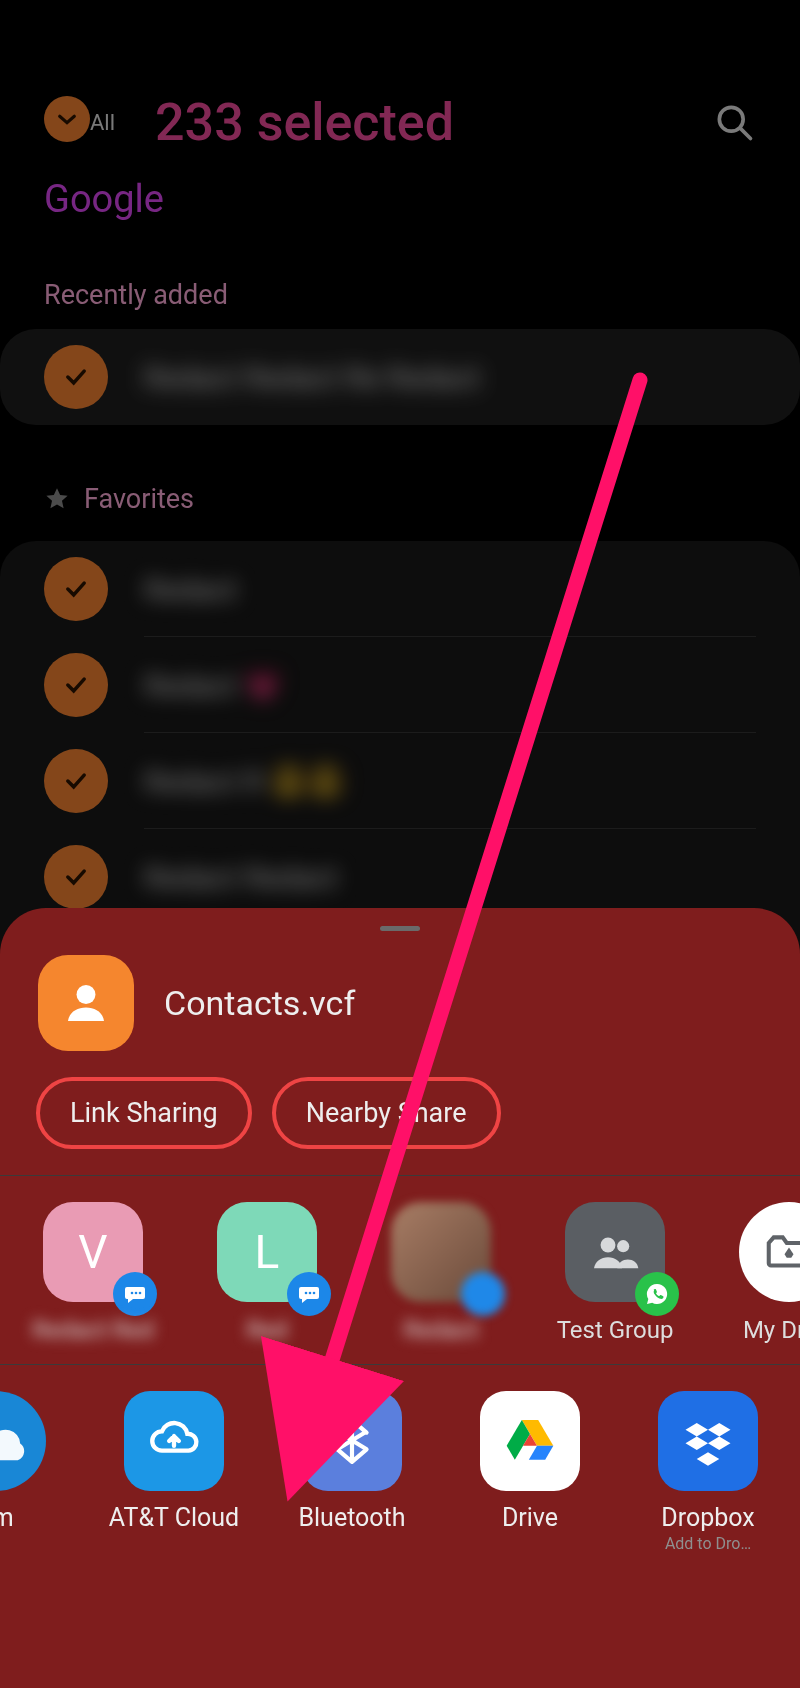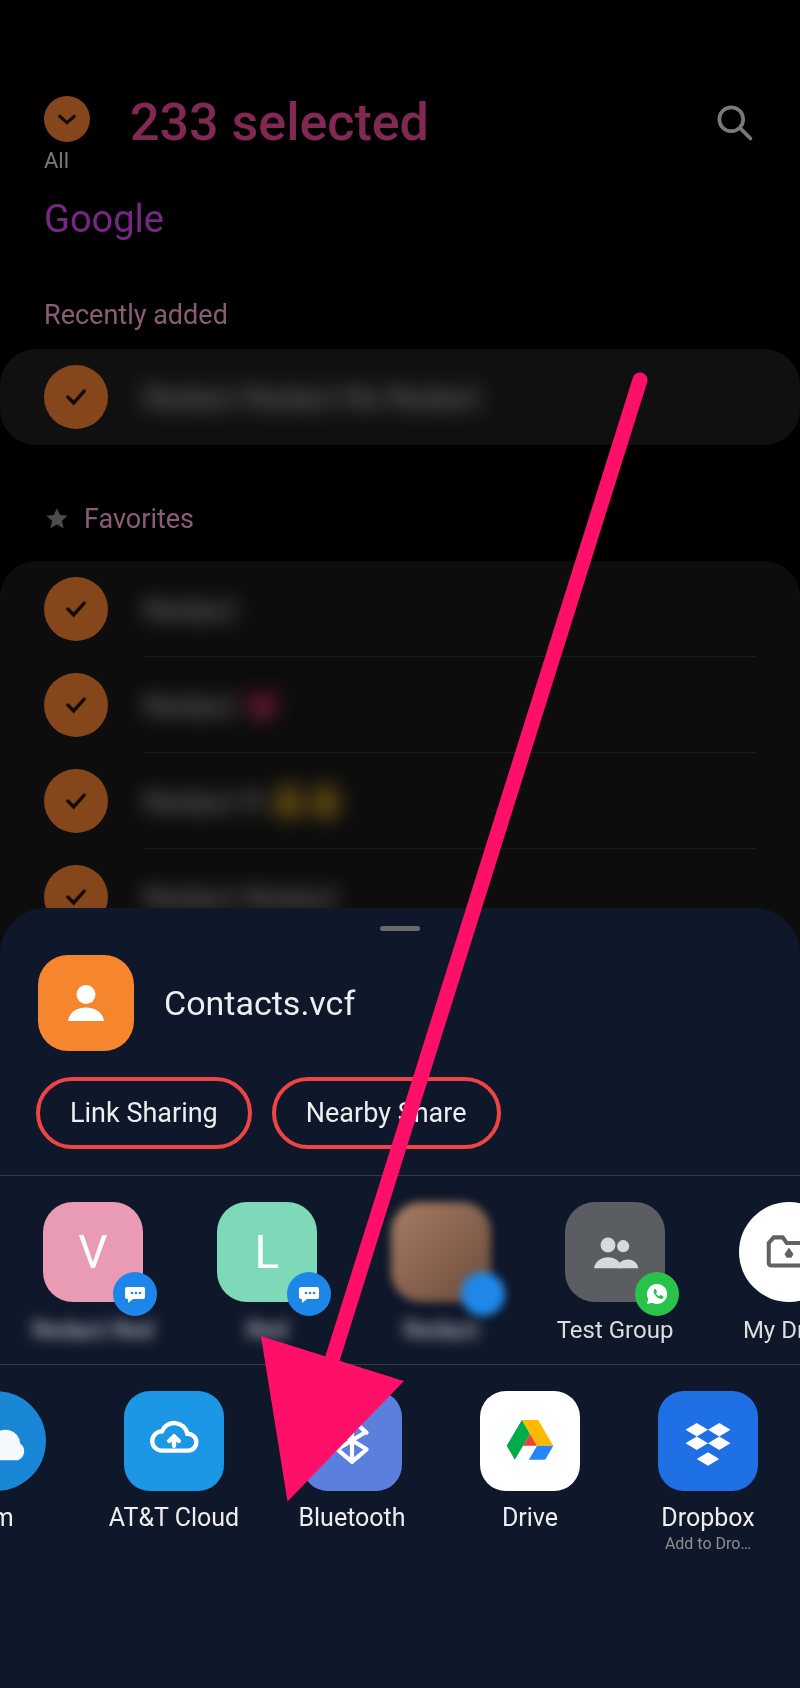--- a/index.html
+++ b/index.html
@@ -2,21 +2,21 @@
 <html><head>
 <meta charset="utf-8">
 <style>
   * { margin: 0; padding: 0; box-sizing: border-box; font-family: -apple-system, Roboto, "Segoe UI", sans-serif; }
   html, body { width: 800px; height: 1688px; background: #000; color: #e8e8e8; overflow: hidden; position: relative; }
 
   
   .backdrop { position: absolute; inset: 0; filter: brightness(.55); }
 
   .hdr { display: flex; align-items: flex-start; padding: 96px 44px 0 44px; }
-  .all-wrap { display: flex; flex-direction: column; margin-right: 40px; }
+  .all-wrap { display: flex; align-items: center; margin-right: 40px; }
   .all-circ { width: 46px; height: 46px; border-radius: 50%; background: #f08030; display: grid; place-items: center; }
   .all-chk { width: 22px; height: 22px; }
   .all-lbl { font-size: 22px; margin-top: 6px; color: #dcdcdc; }
   .hdr-title { font-size: 52px; font-weight: 500; color: #ec4899; flex: 1; margin-top: -4px; }
   .search-ico { width: 44px; height: 44px; margin-top: 4px; }
 
   .acct { padding: 24px 20px 0 44px; font-size: 38px; color: #d946ef; display:flex; align-items:center; gap:10px;}
   .acct .redact { display:inline-block; width:260px; height:30px; background:#000; border-radius:6px; filter:blur(4px);}
 
   .sec-hdr { font-size: 27px; color: #f9a8d4; padding: 58px 44px 18px 44px; display:flex; align-items:center; gap:14px;}
@@ -25,21 +25,21 @@
   .card { margin: 0 0 0 0; background: #1e1e1e; border-radius: 36px; padding: 0; }
   .row { display:flex; align-items:center; height:96px; padding:0 44px; position:relative;}
   .row .avatar { width:64px; height:64px; border-radius:50%; background:#f08030; display:grid; place-items:center; margin-right:36px;}
   .row .avatar .chev { width:28px; height:28px; }
   .row .name { font-size:30px; color:#e8e8e8; filter:blur(10px); }
   .row-sep { position:absolute; right:44px; bottom:0; left:144px; height:1px; background:#323232;}
 
   .fav-card { margin-top:8px; background:#171717; border-radius:36px 36px 0 0; padding-bottom:260px;}
 
   
-  .sheet { position:absolute; left:0; right:0; bottom:0; height:780px; background:#0f172a; border-radius:46px 46px 0 0; display:flex; flex-direction:column; }
+  .sheet { position:absolute; left:0; right:0; bottom:0; height:780px; background:#7f1d1d; border-radius:46px 46px 0 0; display:flex; flex-direction:column; }
   .drag { width:40px; height:5px; border-radius:3px; background:#6a6a6a; margin:18px auto 14px auto; }
   .file-row { display:flex; align-items:center; padding:10px 38px 26px 38px; }
   .file-ico { width:96px; height:96px; border-radius:30px; background:#f5862e; display:grid; place-items:center; margin-right:30px;}
   .file-name { font-size:34px; color:#eee; }
 
   .chips { display:flex; gap:20px; padding:0 36px 26px 36px; }
   .chip { border:4px solid #ef4444; border-radius:40px; padding:16px 30px; font-size:27px; color:#eee; }
 
   .divider { height:1px; background:#3a3a3a; }
 

